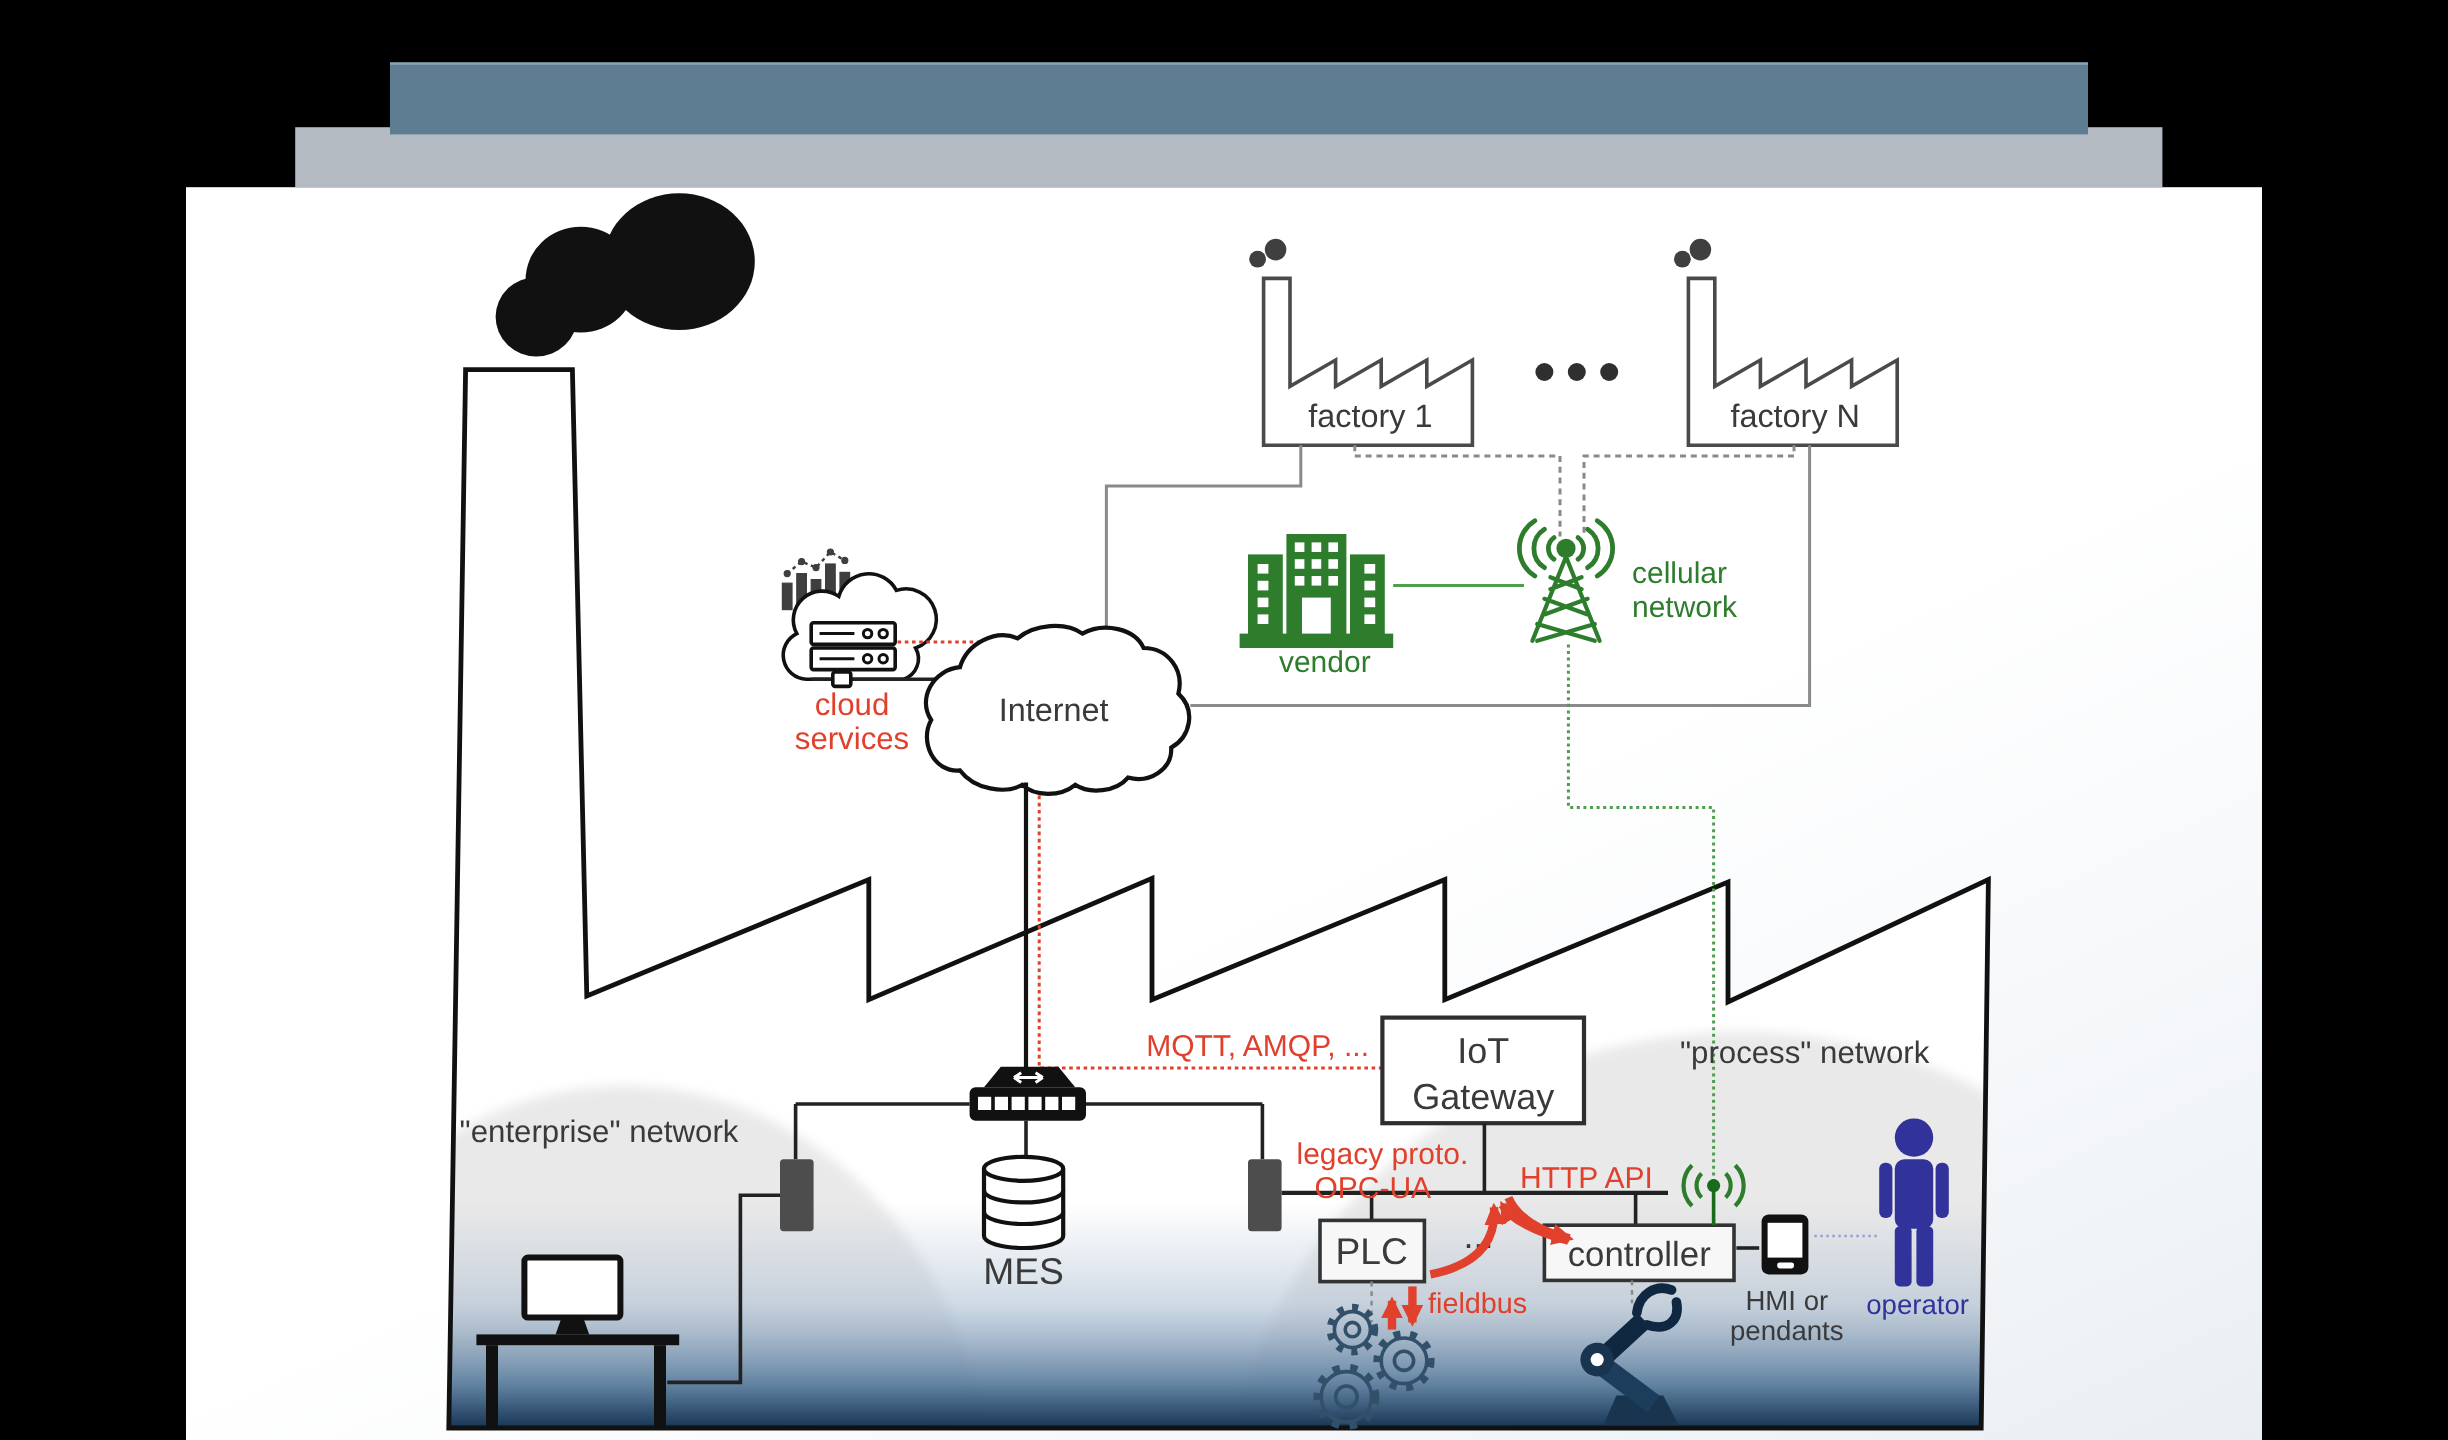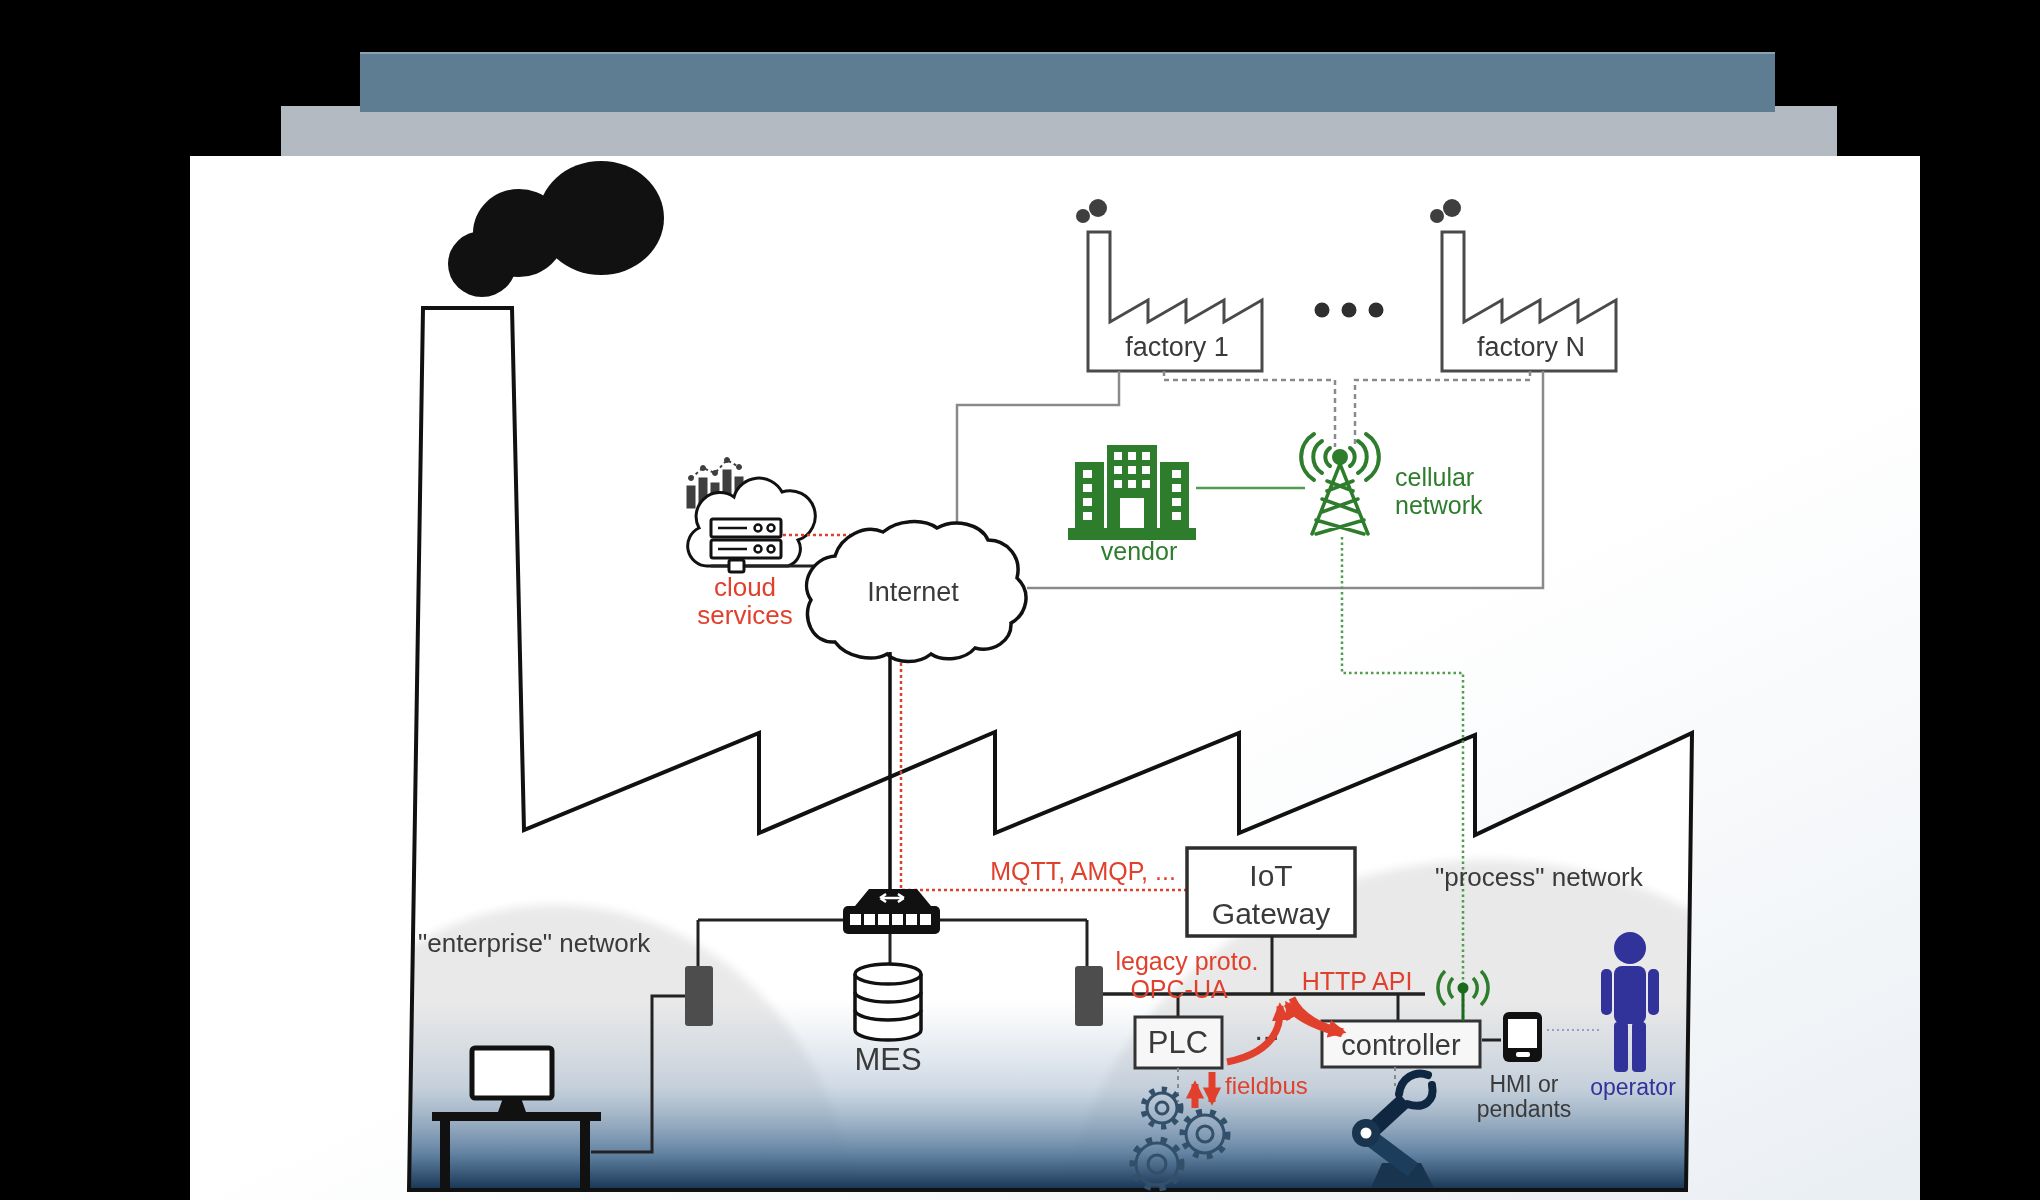--- a/index.html
+++ b/index.html
@@ -1,16 +1,16 @@
 <!DOCTYPE html>
 <html><head>
 <meta charset="utf-8">
 <style>
   html,body{margin:0;padding:0;background:#000;}
-  #stage{position:relative;width:1980px;height:1200px;background:#000;overflow:hidden;margin-left:35px;}
+  #stage{position:relative;width:1980px;height:1200px;background:#000;overflow:hidden;}
   #slide{position:absolute;left:155px;top:156px;width:1730px;height:1044px;
          background:linear-gradient(155deg,#ffffff 55%,#f2f5f8 85%,#e9eef3 100%);}
   #bar-light{position:absolute;left:246px;top:106px;width:1556px;height:50px;background:#b4bac1;}
   #bar-dark{position:absolute;left:325px;top:52px;width:1415px;height:58px;background:#5e7d93;border-top:2px solid #8ba2b2;}
   svg{position:absolute;left:0;top:0;}
   .t{font-family:"Liberation Sans","DejaVu Sans",sans-serif;fill:#3a3a3a;}
   .mid{text-anchor:middle;}
   .red{fill:#e0402c;}
   .green{fill:#2d7d2d;}
   .blue{fill:#32329b;}

